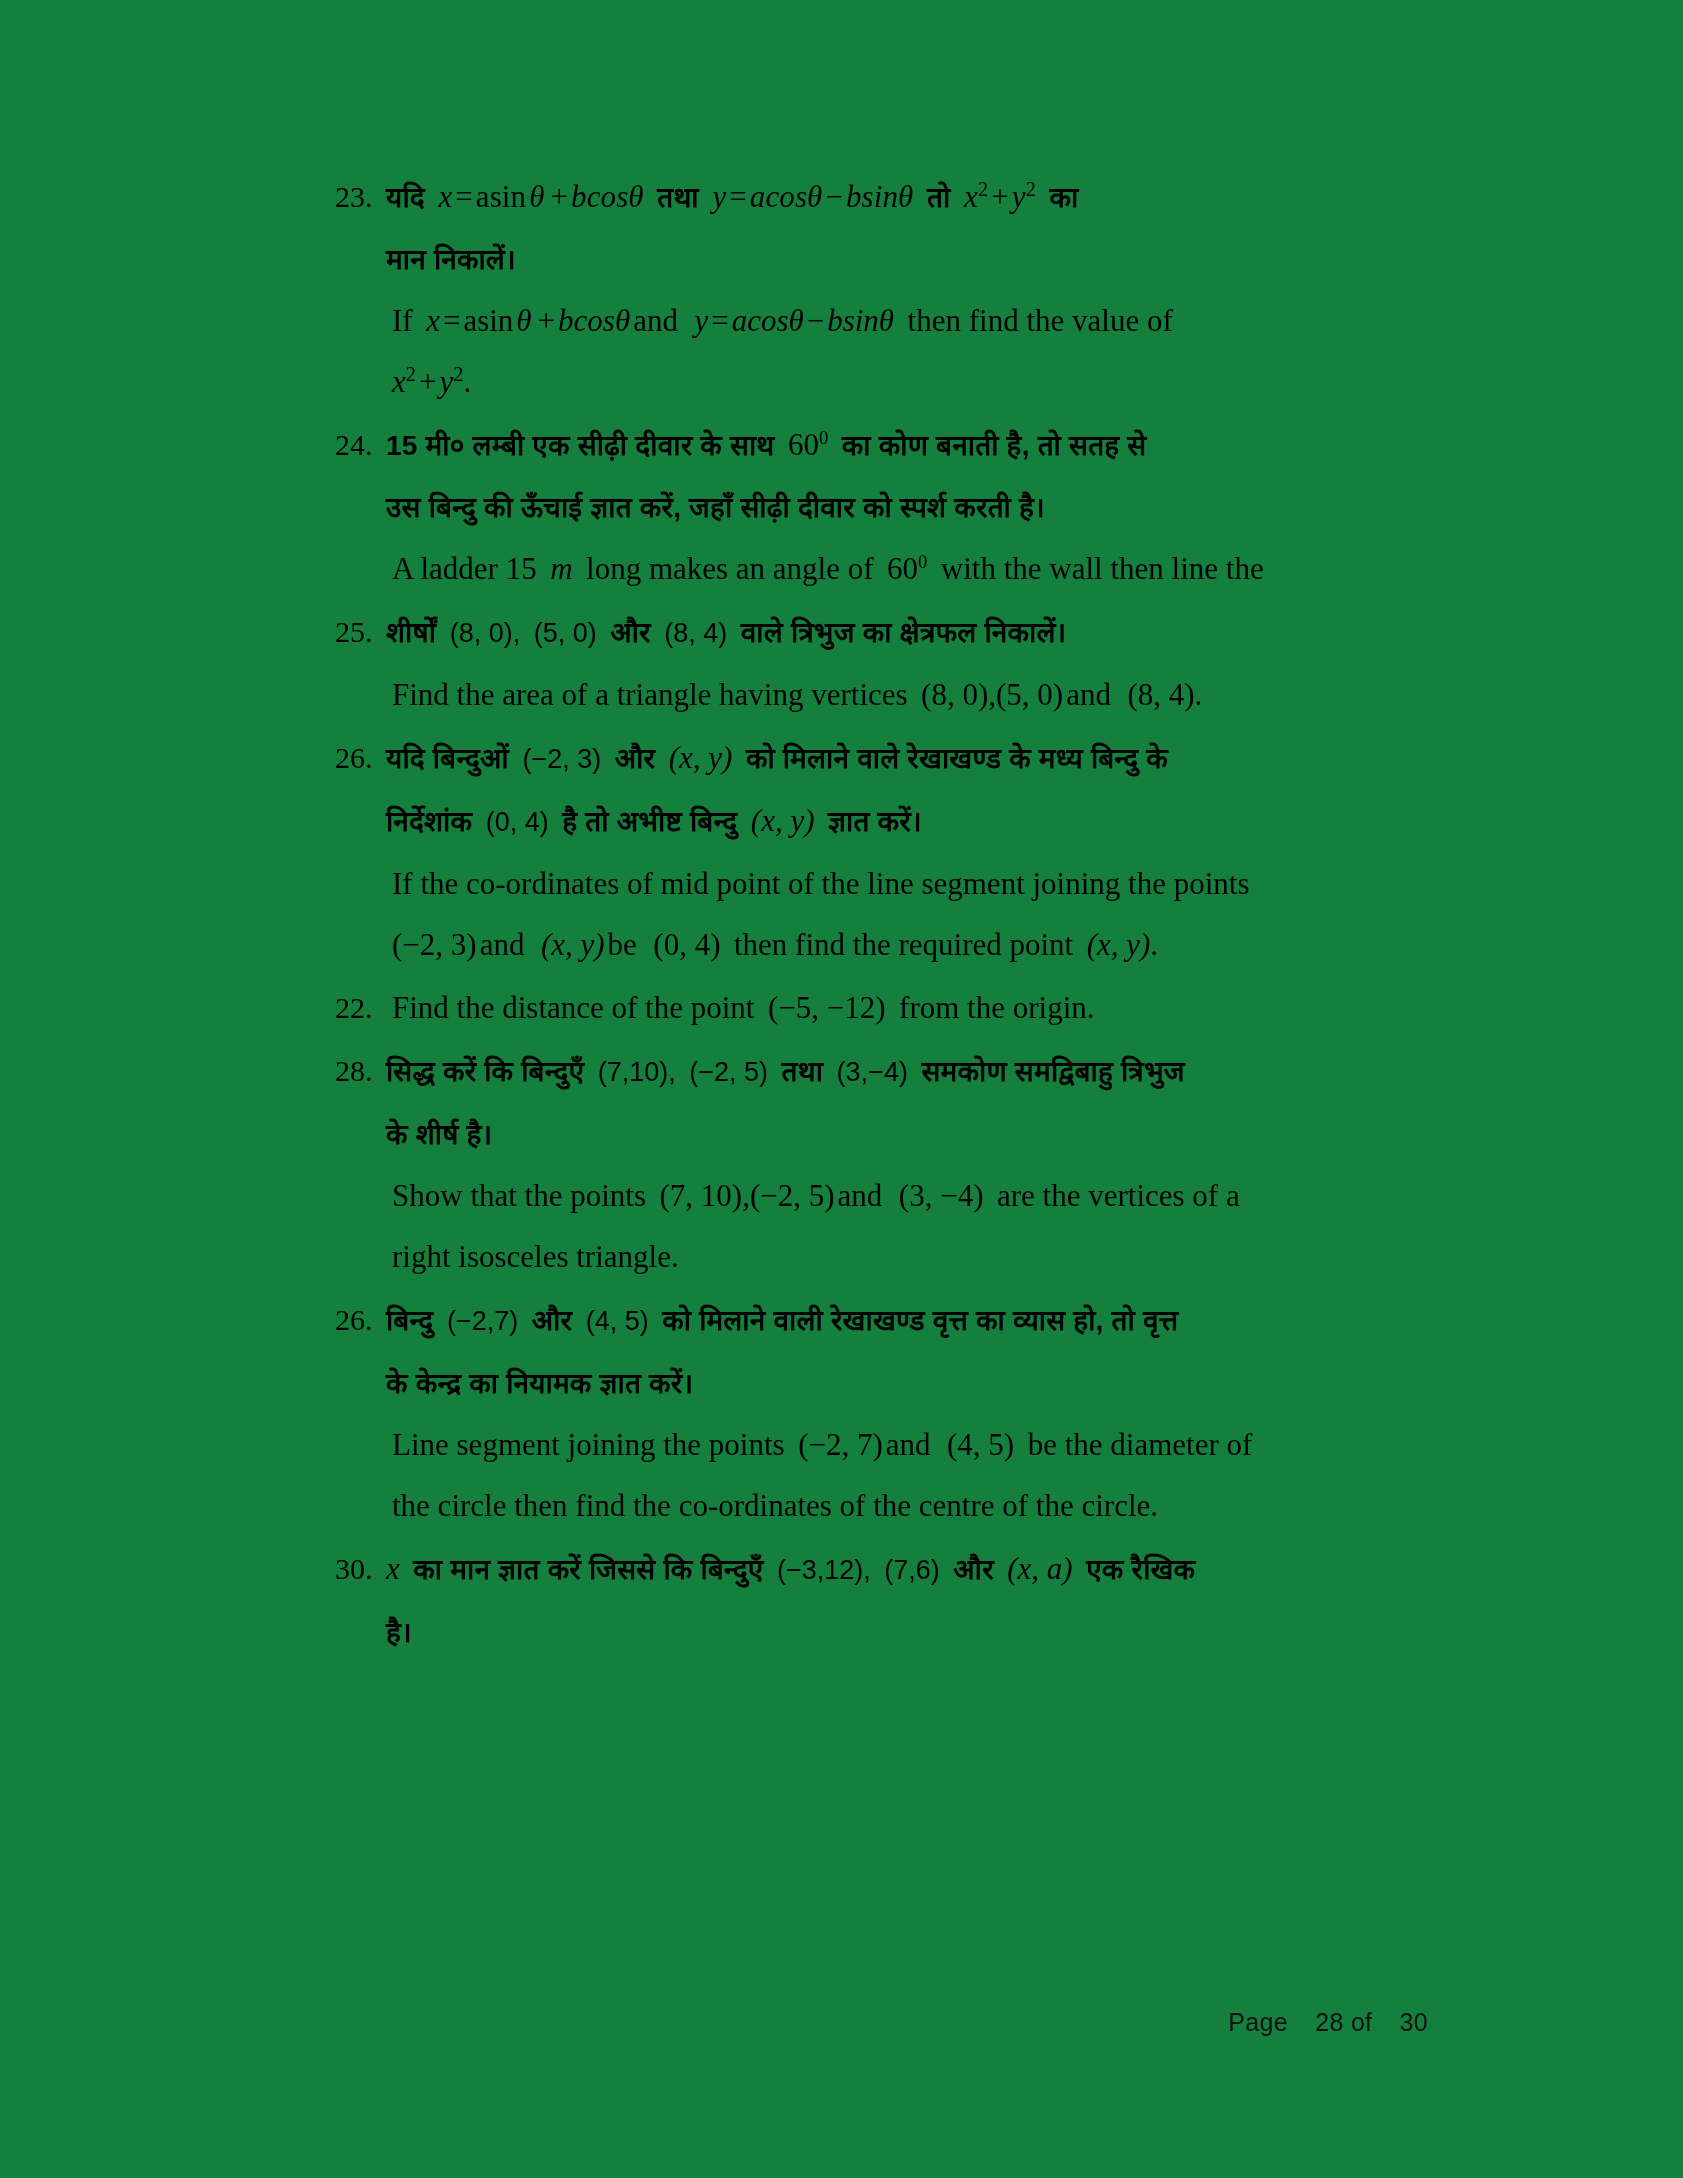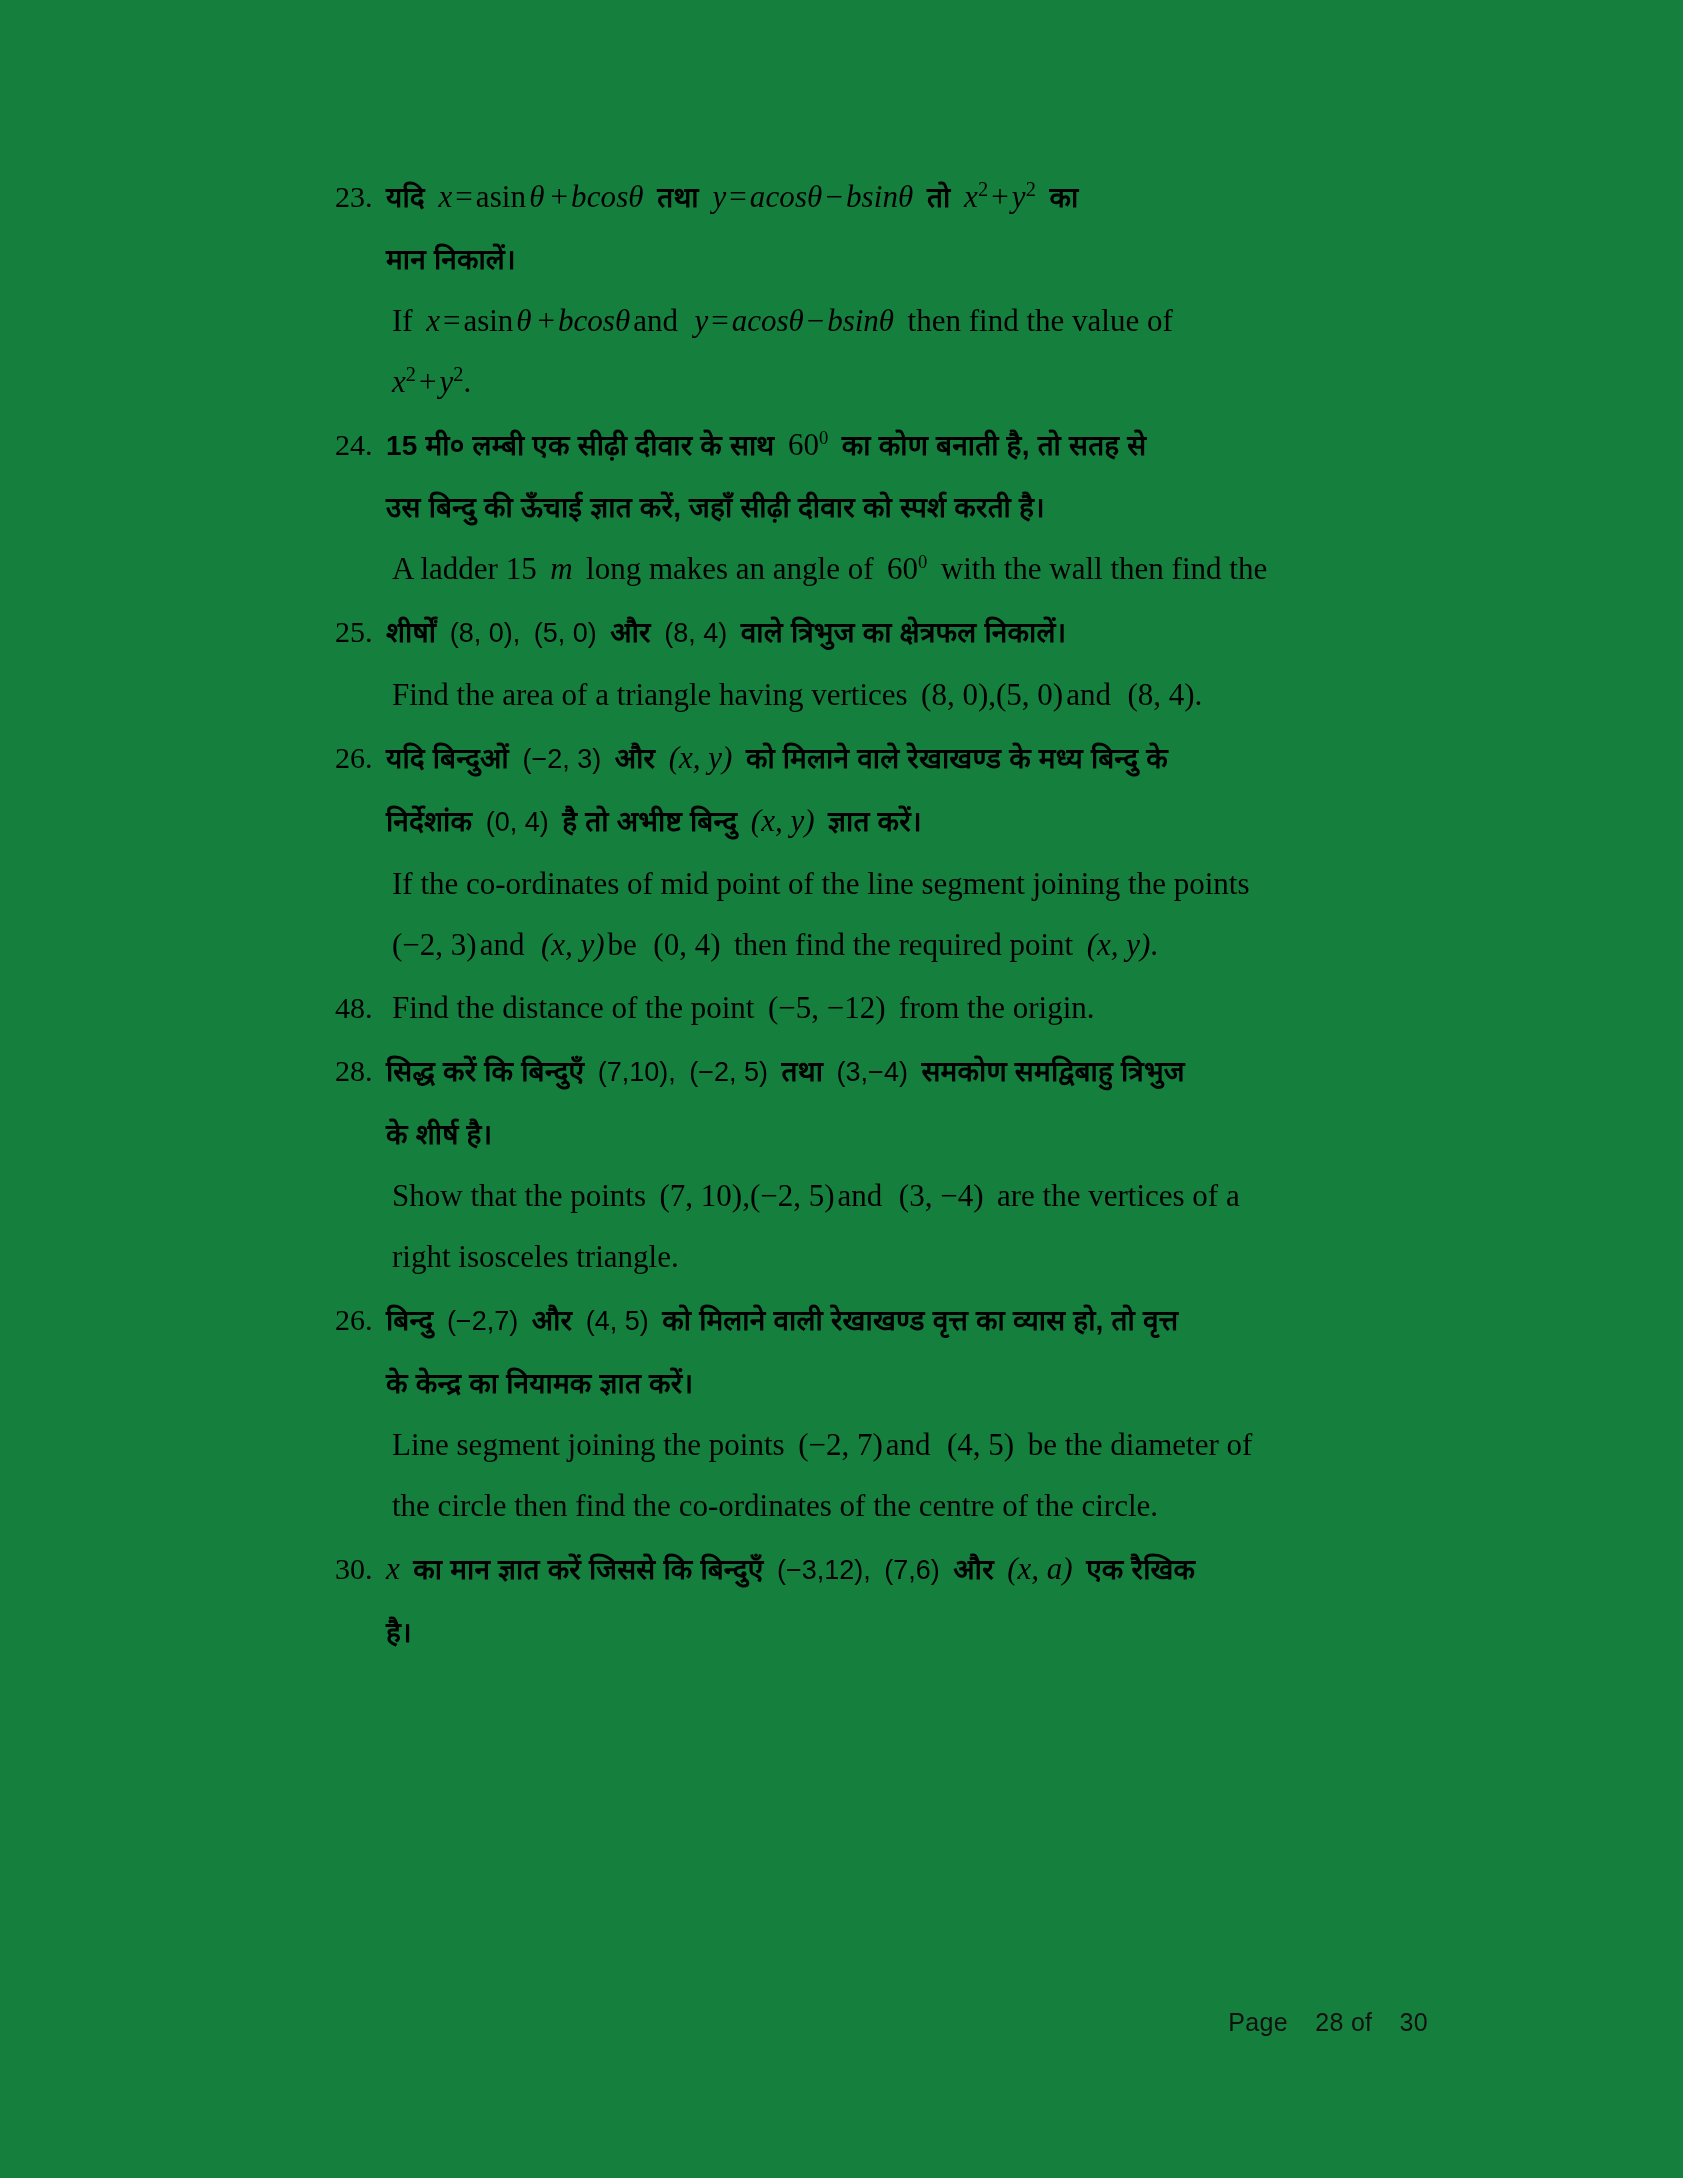--- a/index.html
+++ b/index.html
@@ -116,21 +116,21 @@
         <div class="line indent-en"><span class="en">If</span><span class="eqsp"> </span><span class="mth">x</span><span class="mthup eqsp">=</span><span class="mthup">asin</span><span class="mth eqsp">θ</span><span class="mthup eqsp">+</span><span class="mth">bcosθ</span><span class="en eqsp">and</span><span class="eqsp"> </span><span class="mth">y</span><span class="mthup eqsp">=</span><span class="mth">acosθ</span><span class="mthup eqsp">−</span><span class="mth">bsinθ</span><span class="eqsp"> </span><span class="en">then find the value of</span></div>
         <div class="line indent-en"><span class="mth">x</span><sup class="pw mthup">2</sup><span class="mthup eqsp">+</span><span class="mth">y</span><sup class="pw mthup">2</sup><span class="en">.</span></div>
       </div>
     </div>
 
     <div class="qitem">
       <div class="qnum">24.</div>
       <div class="qbody">
         <div class="line"><span class="hi">15 मी० लम्बी एक सीढ़ी दीवार के साथ</span><span class="eqsp"> </span><span class="numserif">60</span><sup class="deg numserif">0</sup><span class="eqsp"> </span><span class="hi">का कोण बनाती है, तो सतह से</span></div>
         <div class="line"><span class="hi">उस बिन्दु की ऊँचाई ज्ञात करें, जहाँ सीढ़ी दीवार को स्पर्श करती है।</span></div>
-        <div class="line indent-en"><span class="en">A ladder 15</span><span class="eqsp"> </span><span class="mth">m</span><span class="eqsp"> </span><span class="en">long makes an angle of</span><span class="eqsp"> </span><span class="numserif">60</span><sup class="deg numserif">0</sup><span class="eqsp"> </span><span class="en">with the wall then find the</span></div>
+        <div class="line indent-en"><span class="en">A ladder 15</span><span class="eqsp"> </span><span class="mth">m</span><span class="eqsp"> </span><span class="en">long makes an angle of</span><span class="eqsp"> </span><span class="numserif">60</span><sup class="deg numserif">0</sup><span class="eqsp"> </span><span class="en">with the wall then line the</span></div>
       </div>
     </div>
 
     <div class="qitem">
       <div class="qnum">25.</div>
       <div class="qbody">
         <div class="line"><span class="hi">शीर्षों</span><span class="eqsp"> </span><span class="num">(8, 0),</span><span class="eqsp"> </span><span class="num">(5, 0)</span><span class="eqsp"> </span><span class="hi">और</span><span class="eqsp"> </span><span class="num">(8, 4)</span><span class="eqsp"> </span><span class="hi">वाले त्रिभुज का क्षेत्रफल निकालें।</span></div>
         <div class="line indent-en"><span class="en">Find the area of a triangle having vertices</span><span class="eqsp"> </span><span class="numserif">(8, 0),</span><span class="numserif">(5, 0)</span><span class="en eqsp">and</span><span class="eqsp"> </span><span class="numserif">(8, 4).</span></div>
       </div>
     </div>
@@ -139,21 +139,21 @@
       <div class="qnum">26.</div>
       <div class="qbody">
         <div class="line"><span class="hi">यदि बिन्दुओं</span><span class="eqsp"> </span><span class="num">(−2,  3)</span><span class="eqsp"> </span><span class="hi">और</span><span class="eqsp"> </span><span class="mth">(x, y)</span><span class="eqsp"> </span><span class="hi">को मिलाने वाले रेखाखण्ड के मध्य बिन्दु के</span></div>
         <div class="line"><span class="hi">निर्देशांक</span><span class="eqsp"> </span><span class="num">(0,  4)</span><span class="eqsp"> </span><span class="hi">है तो अभीष्ट बिन्दु</span><span class="eqsp"> </span><span class="mth">(x, y)</span><span class="eqsp"> </span><span class="hi">ज्ञात करें।</span></div>
         <div class="line indent-en"><span class="en">If the co-ordinates of mid point of the line segment joining the points</span></div>
         <div class="line indent-en"><span class="numserif">(−2, 3)</span><span class="en eqsp">and</span><span class="eqsp"> </span><span class="mth">(x, y)</span><span class="en eqsp">be</span><span class="eqsp"> </span><span class="numserif">(0, 4)</span><span class="eqsp"> </span><span class="en">then find the required point</span><span class="eqsp"> </span><span class="mth">(x, y)</span><span class="en">.</span></div>
       </div>
     </div>
 
     <div class="qitem">
-      <div class="qnum">48.</div>
+      <div class="qnum">22.</div>
       <div class="qbody">
         <div class="line indent-en"><span class="en">Find the distance of the point</span><span class="eqsp"> </span><span class="numserif">(−5, −12)</span><span class="eqsp"> </span><span class="en">from the origin.</span></div>
       </div>
     </div>
 
     <div class="qitem">
       <div class="qnum">28.</div>
       <div class="qbody">
         <div class="line"><span class="hi">सिद्ध करें कि बिन्दुएँ</span><span class="eqsp"> </span><span class="num">(7,10),</span><span class="eqsp"> </span><span class="num">(−2,  5)</span><span class="eqsp"> </span><span class="hi">तथा</span><span class="eqsp"> </span><span class="num">(3,−4)</span><span class="eqsp"> </span><span class="hi">समकोण समद्विबाहु त्रिभुज</span></div>
         <div class="line"><span class="hi">के शीर्ष है।</span></div>

